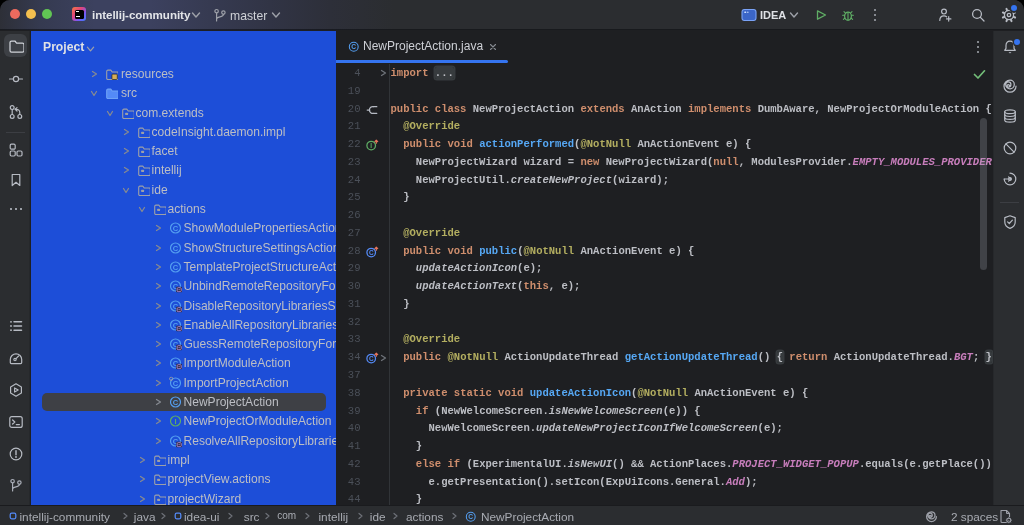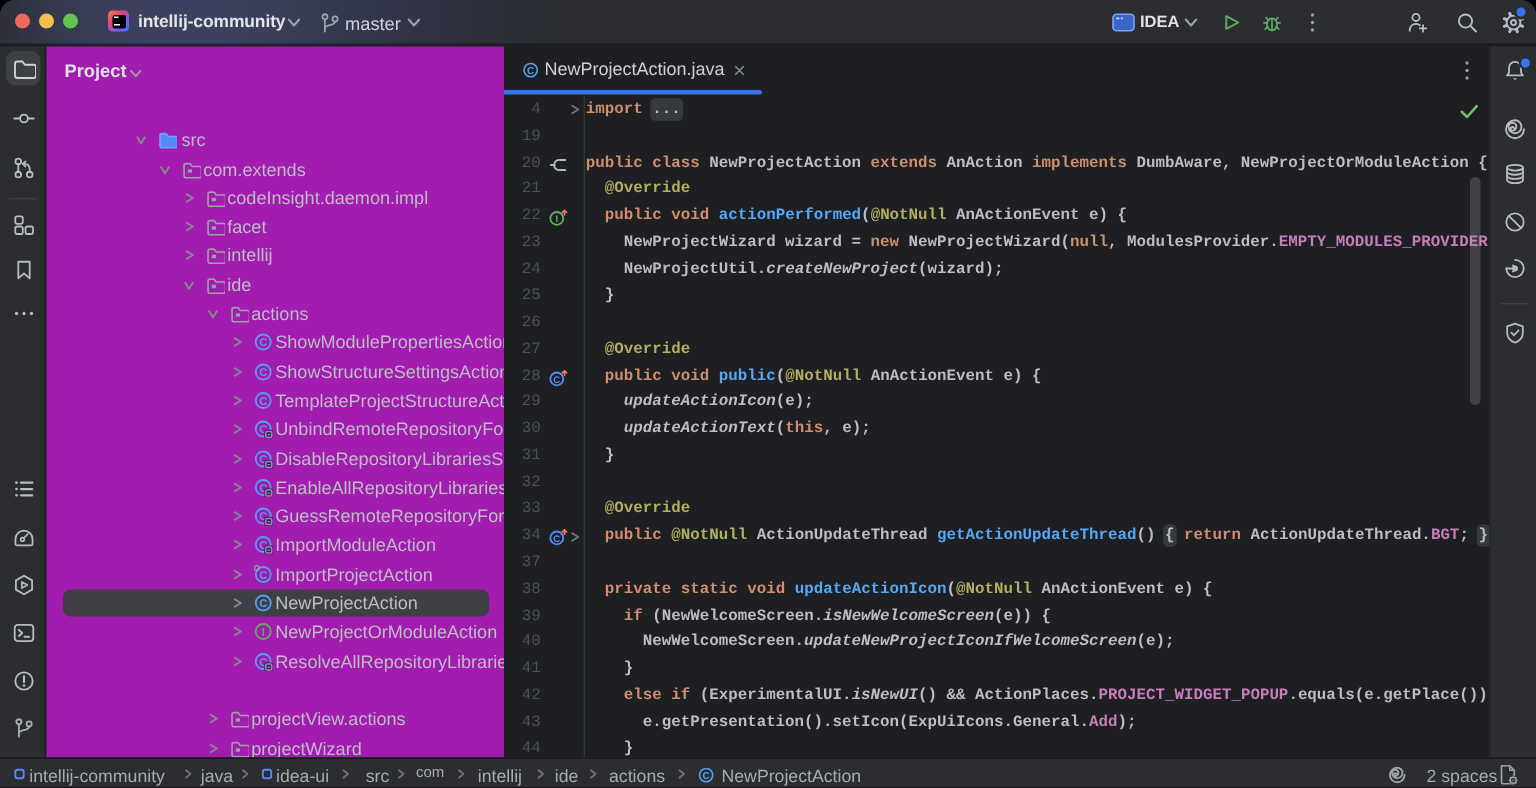--- a/index.html
+++ b/index.html
@@ -3,31 +3,31 @@
 * { margin:0; padding:0; box-sizing:border-box; }
 body { background:#000; width:1024px; height:525px; overflow:hidden;
        font-family:"Liberation Sans", sans-serif; -webkit-font-smoothing:antialiased; }
 #win { position:relative; width:1024px; height:525px; background:#1e1f22;
        border-radius:10px 10px 0 0; overflow:hidden; }
 .ab { position:absolute; }
 #tbar { left:0; top:0; width:1024px; height:30px;
   background:linear-gradient(90deg,#2d2f37 0px,#353a50 40px,#3c415f 95px,#3c415f 150px,#363a51 210px,#313445 270px,#2d2f39 330px,#2b2d30 395px,#2b2d30 100%);
   border-bottom:1px solid rgba(10,11,14,.55); }
 #lstripe { left:0; top:31px; width:30px; height:474px; background:#2b2d30; border-right:1px solid #26282b; }
-#proj { left:31px; top:31px; width:305px; height:474px; background:#a21caf; overflow:hidden; }
+#proj { left:31px; top:31px; width:305px; height:474px; background:#1d4ed8; overflow:hidden; }
 #edit { left:336px; top:30px; width:657px; height:484px; background:#1e1f22; overflow:hidden; }
 #rstripe { left:993px; top:31px; width:31px; height:474px; background:#2b2d30; border-left:1px solid #26282b; }
 #sbar { left:0; top:505px; width:1024px; height:20px; background:#2b2d30; border-top:1px solid #1a1b1e; }
 .t { position:absolute; white-space:pre; }
 .row { position:absolute; left:0; width:305px; height:19.3px; }
 .rlabel { position:absolute; font-size:12.05px; color:#bcbec4; top:50%; transform:translateY(-50%); white-space:pre; }
 .ric { position:absolute; top:50%; transform:translateY(-50%); display:flex; }
 pre { font-family:"Liberation Mono", monospace; font-size:10.55px; line-height:17.77px; font-weight:600; color:#bcbec4; }
 .k { color:#cf8e6d; } .a { color:#b3ae60; } .m { color:#56a8f5; }
-.c { color:#c77dbb; } .i { font-style:italic; }
+.c { color:#c77dbb; font-style:italic; } .i { font-style:italic; }
 .f { background:#373b3e; border-radius:2px; box-shadow:0 0 0 1.5px #373b3e; }
 #gut { position:absolute; left:0; top:35px; width:24.5px; text-align:right; color:#4b5059; font-weight:400; }
 #code { position:absolute; left:54.5px; top:35px; }
 </style></head><body>
 <div id="win">
     <div id="tbar" class="ab">
       <div class="ab" style="left:10.4px;top:9.3px;width:10px;height:10px;border-radius:50%;background:#ec6a5e"></div>
       <div class="ab" style="left:26.2px;top:9.3px;width:10px;height:10px;border-radius:50%;background:#f4bf4f"></div>
       <div class="ab" style="left:42.0px;top:9.3px;width:10px;height:10px;border-radius:50%;background:#61c554"></div>
       <div style="position:absolute;left:72px;top:7px;width:14px;height:14px;border-radius:3px;background:linear-gradient(135deg,#f87a41 0%,#e0447c 38%,#7a5af5 68%,#3d7bfa 100%)">
@@ -201,20 +201,34 @@
         </svg>
       </div>
     </div>
     <div id="proj" class="ab">
       <div class="t" style="left:12px;top:9px;font-size:12.2px;font-weight:700;color:#dfe1e5">Project</div>
       <div style="position:absolute;left:55px;top:14px;">
         <svg width="9" height="8" viewBox="0 0 10 8" style="display:block;">
           <polyline points="1.5,2 5,6 8.5,2" fill="none" stroke="#9da0a8" stroke-width="1.4" stroke-linecap="round" stroke-linejoin="round"></polyline>
         </svg>
       </div>
+      <div class="row" style="top:33.349999999999994px">
+        <span class="ric" style="left:59px">
+          <svg width="8" height="8" viewBox="0 0 8 8" style="display:block;">
+            <polyline points="2.5,1.5 6.5,4 2.5,6.5" fill="none" stroke="#868a91" stroke-width="1.3" stroke-linecap="round" stroke-linejoin="round"></polyline>
+          </svg>
+        </span>
+        <span class="ric" style="left:74px">
+          <svg width="13" height="13" viewBox="0 0 13 13" style="display:block;">
+            <path d="M1.7 3.9 c0-.7.5-1.3 1.2-1.3 h2.9 l1.4 1.9 h4.9 c.7 0 1.2.6 1.2 1.3 v4.9 c0 .7-.5 1.3-1.2 1.3 H2.9 c-.7 0-1.2-.6-1.2-1.3 z" fill="none" stroke="#9da0a8" stroke-width="1.1" stroke-linejoin="round"></path>
+            <rect x="6.9" y="6.6" width="5.4" height="5.4" rx="0.9" fill="#d5ae58" stroke="#2b2d30" stroke-width="0.8"></rect>
+          </svg>
+        </span>
+        <span class="rlabel" style="left:90px">resources</span>
+      </div>
       <div class="row" style="top:52.64999999999999px">
         <span class="ric" style="left:59px">
           <svg width="8" height="8" viewBox="0 0 8 8" style="display:block;">
             <polyline points="1.5,2.5 4,6.5 6.5,2.5" fill="none" stroke="#868a91" stroke-width="1.3" stroke-linecap="round" stroke-linejoin="round"></polyline>
           </svg>
         </span>
         <span class="ric" style="left:74px">
           <svg width="13" height="13" viewBox="0 0 13 13" style="display:block;">
             <path d="M1.7 3.9 c0-.7.5-1.3 1.2-1.3 h2.9 l1.4 1.9 h4.9 c.7 0 1.2.6 1.2 1.3 v4.9 c0 .7-.5 1.3-1.2 1.3 H2.9 c-.7 0-1.2-.6-1.2-1.3 z" fill="#548af7" stroke="#6ea1f5" stroke-width="1.1" stroke-linejoin="round"></path>
           </svg>
@@ -485,20 +499,34 @@
         <span class="ric" style="left:138px">
           <svg width="13" height="13" viewBox="0 0 13 13" style="display:block;">
             <circle cx="6.5" cy="6.5" r="5" fill="none" stroke="#549ef0" stroke-width="1.2"></circle>
             <text x="6.5" y="9.3" font-family="Liberation Sans" font-size="7.5" font-weight="bold" fill="#549ef0" text-anchor="middle">C</text>
             <rect x="7.2" y="7.2" width="5.8" height="5.8" rx="1.2" fill="#2b2d30"></rect>
             <rect x="8.2" y="8.2" width="4" height="4" rx="0.9" fill="none" stroke="#a87ddb" stroke-width="1.0"></rect>
             <path d="M9.3 10.2 h1.8" stroke="#a87ddb" stroke-width="0.8"></path>
           </svg>
         </span>
         <span class="rlabel" style="left:152.5px">ResolveAllRepositoryLibraries</span>
+      </div>
+      <div class="row" style="top:419.35px">
+        <span class="ric" style="left:107px">
+          <svg width="8" height="8" viewBox="0 0 8 8" style="display:block;">
+            <polyline points="2.5,1.5 6.5,4 2.5,6.5" fill="none" stroke="#868a91" stroke-width="1.3" stroke-linecap="round" stroke-linejoin="round"></polyline>
+          </svg>
+        </span>
+        <span class="ric" style="left:122px">
+          <svg width="13" height="13" viewBox="0 0 13 13" style="display:block;">
+            <path d="M1.7 3.9 c0-.7.5-1.3 1.2-1.3 h2.9 l1.4 1.9 h4.9 c.7 0 1.2.6 1.2 1.3 v4.9 c0 .7-.5 1.3-1.2 1.3 H2.9 c-.7 0-1.2-.6-1.2-1.3 z" fill="none" stroke="#9da0a8" stroke-width="1.1" stroke-linejoin="round"></path>
+            <rect x="4.2" y="6.3" width="2.8" height="2.3" rx="0.5" fill="#9da0a8"></rect>
+          </svg>
+        </span>
+        <span class="rlabel" style="left:136.5px">impl</span>
       </div>
       <div class="row" style="top:438.65000000000003px">
         <span class="ric" style="left:107px">
           <svg width="8" height="8" viewBox="0 0 8 8" style="display:block;">
             <polyline points="2.5,1.5 6.5,4 2.5,6.5" fill="none" stroke="#868a91" stroke-width="1.3" stroke-linecap="round" stroke-linejoin="round"></polyline>
           </svg>
         </span>
         <span class="ric" style="left:122px">
           <svg width="13" height="13" viewBox="0 0 13 13" style="display:block;">
             <path d="M1.7 3.9 c0-.7.5-1.3 1.2-1.3 h2.9 l1.4 1.9 h4.9 c.7 0 1.2.6 1.2 1.3 v4.9 c0 .7-.5 1.3-1.2 1.3 H2.9 c-.7 0-1.2-.6-1.2-1.3 z" fill="none" stroke="#9da0a8" stroke-width="1.1" stroke-linejoin="round"></path>

